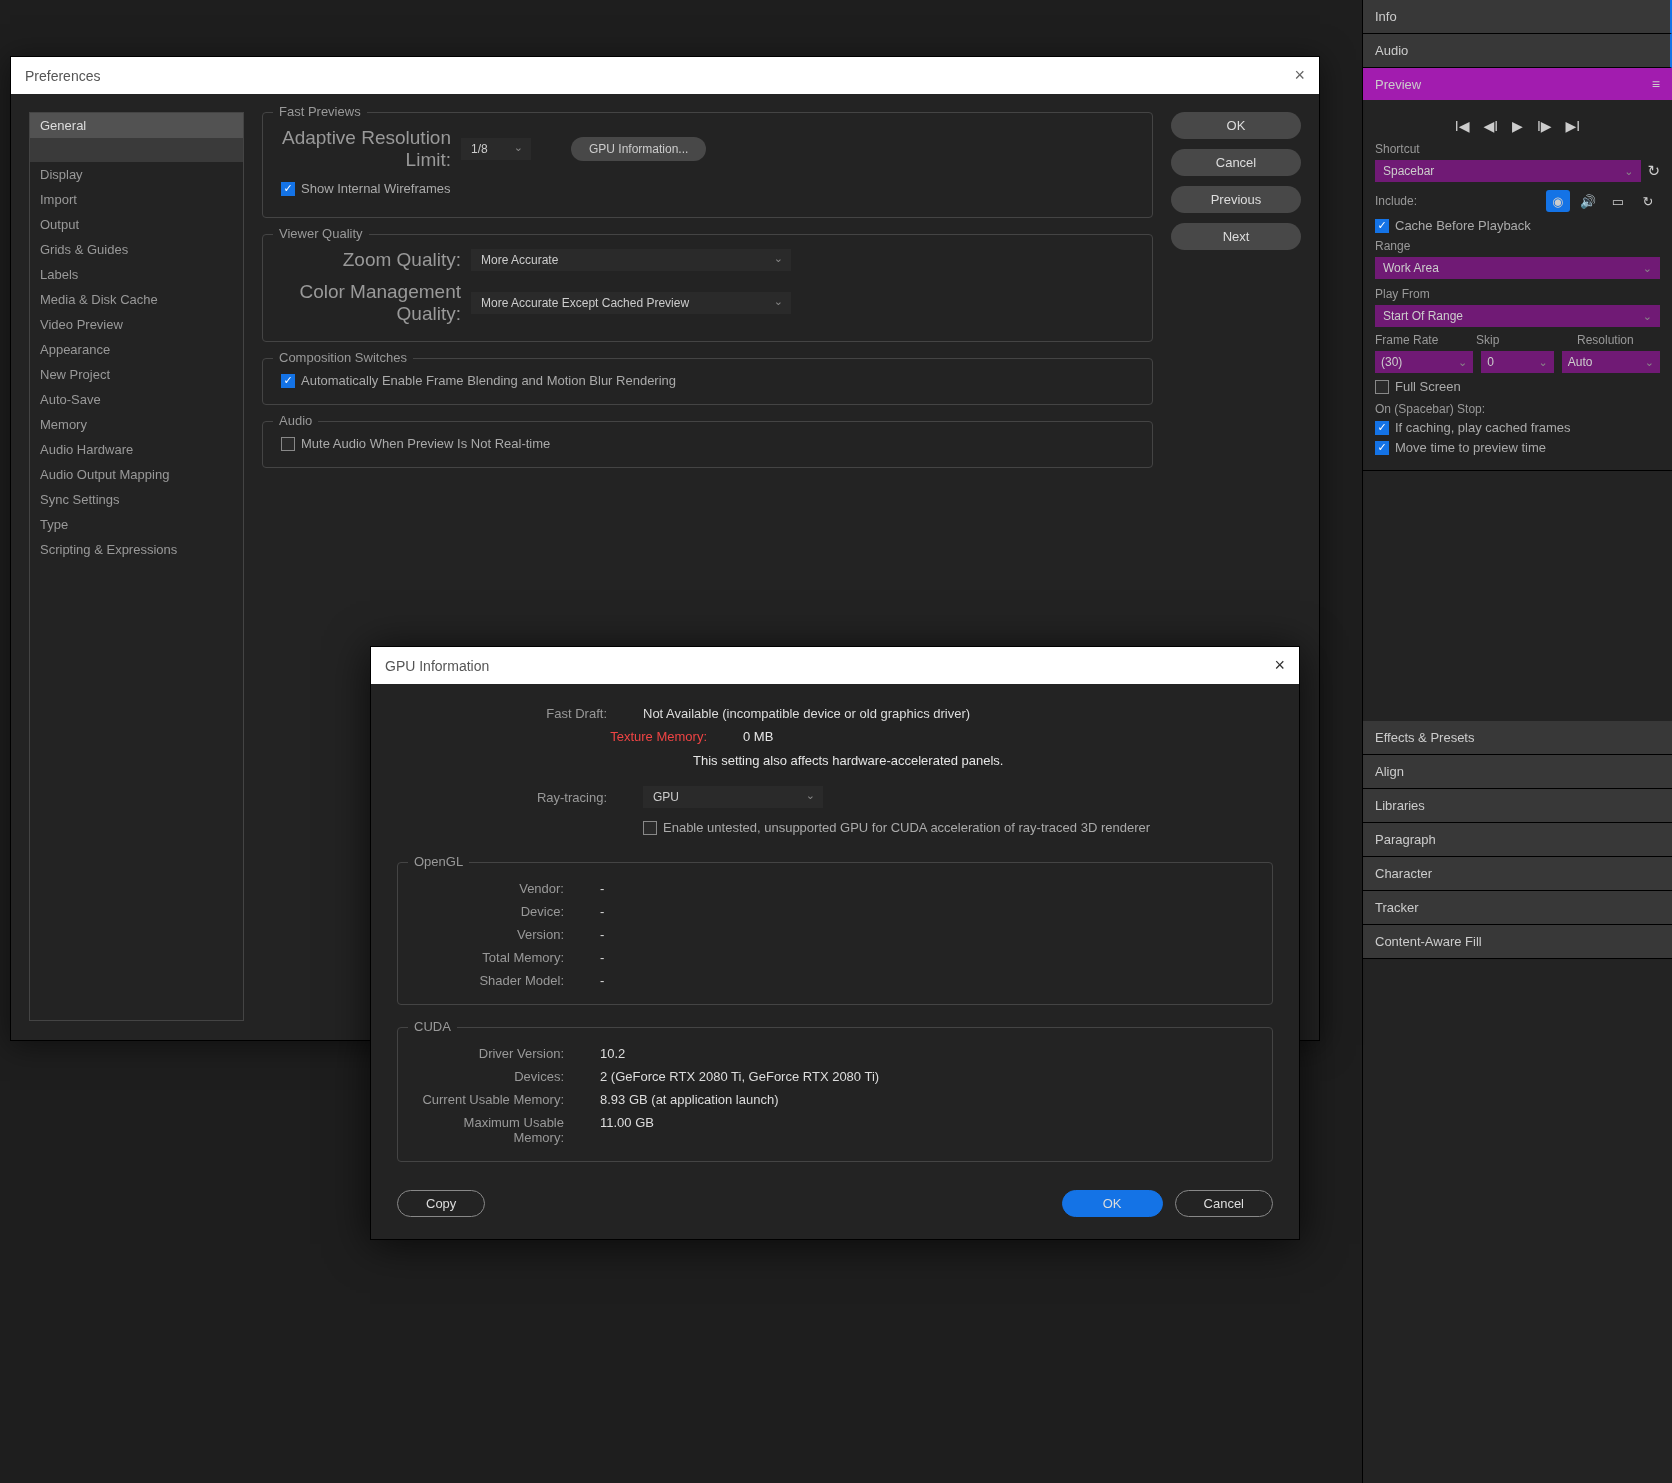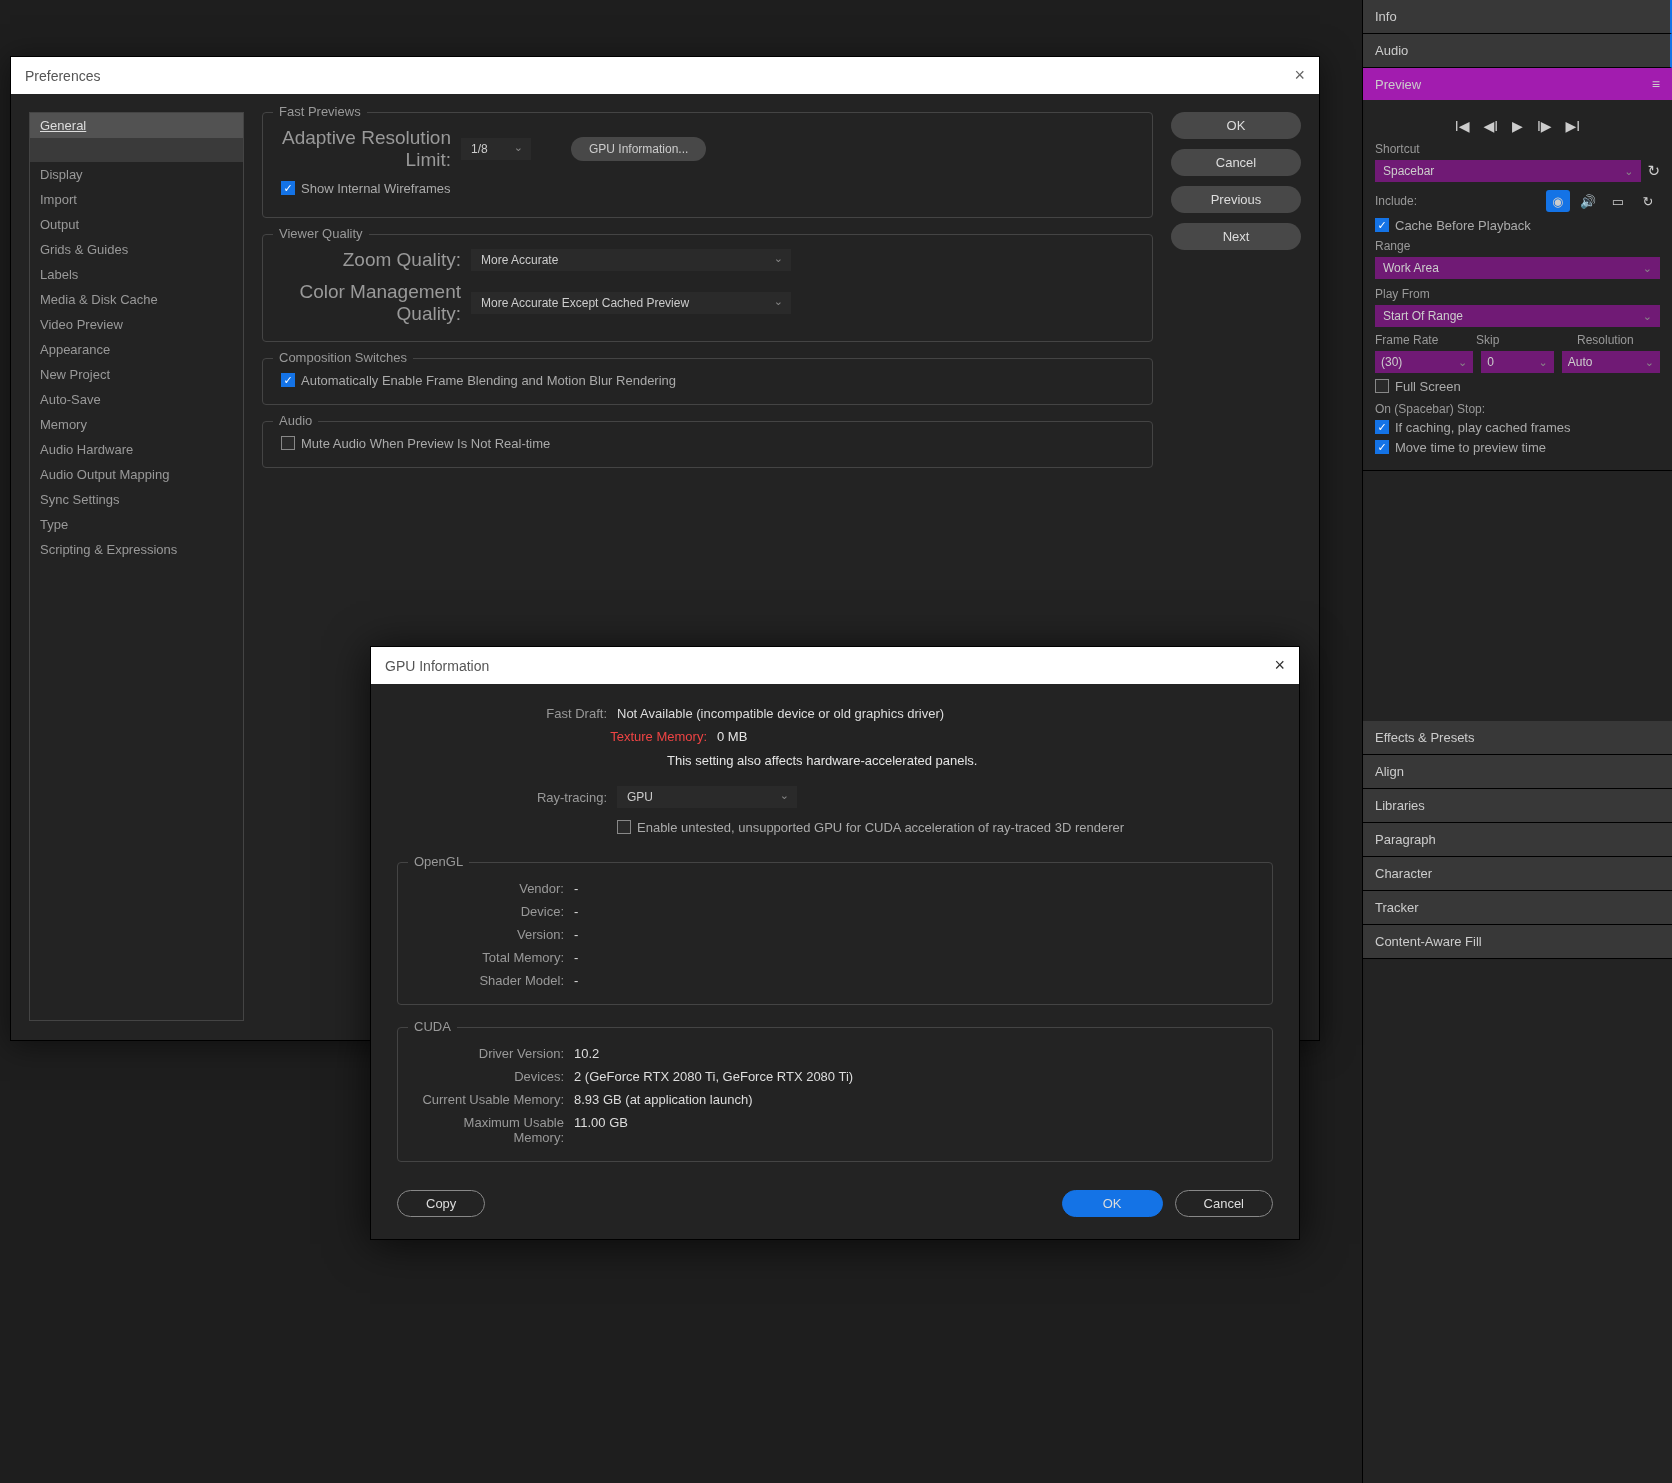--- a/index.html
+++ b/index.html
@@ -13,53 +13,53 @@
 .panel-label { color: #999; font-size: 12px; margin-bottom: 4px; display: block; }
 .dropdown { background: #701a75; border: none; color: #ccc; padding: 4px 8px; font-size: 12px; display: flex; justify-content: space-between; align-items: center; width: 100%; }
 .dropdown.narrow { width: auto; padding: 4px 6px; }
 .chevron-down::after { content: "⌄"; font-size: 11px; color: #888; margin-left: 4px; }
 .preview-controls { display: flex; justify-content: center; gap: 14px; padding: 8px 0; }
 .prev-btn { color: #ccc; cursor: pointer; font-size: 14px; }
 .row { display: flex; align-items: center; gap: 6px; margin-bottom: 6px; }
 .icon-row { display: flex; gap: 6px; }
 .icon-box { width: 24px; height: 22px; display: flex; align-items: center; justify-content: center; font-size: 13px; color: #ccc; }
 .icon-box.active { background: #1473e6; border-radius: 3px; }
-.checkbox-row { display: flex; align-items: flex-start; gap: 6px; margin-bottom: 5px; }
+.checkbox-row { display: flex; align-items: center; gap: 6px; margin-bottom: 5px; }
 .checkbox { width: 14px; height: 14px; border: 1px solid #888; background: #2a2a2a; display: inline-flex; align-items: center; justify-content: center; flex-shrink: 0; }
 .checkbox.checked { background: #1473e6; border-color: #1473e6; }
 .checkbox.checked::after { content: "✓"; color: #fff; font-size: 11px; line-height: 1; }
 .three-col { display: flex; gap: 18px; margin-top: 6px; }
 .three-col > div { flex: 1; }
 .collapsed-panel { padding: 9px 12px; background: #383838; color: #ccc; font-size: 13px; border-bottom: 1px solid #000; cursor: pointer; }
 
 
 .prefs-dialog { position: absolute; left: 10px; top: 56px; width: 1310px; height: 985px; background: #232323; border: 1px solid #000; box-shadow: 0 4px 30px rgba(0,0,0,0.5); }
 .prefs-title { background: #fff; color: #555; padding: 8px 14px; font-size: 14px; display: flex; justify-content: space-between; align-items: center; }
 .prefs-body { display: flex; padding: 18px; gap: 18px; height: calc(100% - 38px); }
 .prefs-sidebar { width: 215px; border: 1px solid #444; background: #232323; }
 .prefs-item { padding: 5px 10px; color: #999; cursor: pointer; font-size: 13px; }
-.prefs-item.selected { background: #525252; color: #ddd; text-decoration: underline; }
+.prefs-item.selected { background: #525252; color: #ddd; }
 .prefs-item.highlighted { background: #3a3a3a; }
 .prefs-main { flex: 1; }
 .prefs-buttons { width: 130px; display: flex; flex-direction: column; gap: 10px; }
 .btn { background: #484848; border: none; color: #ddd; padding: 6px 0; border-radius: 14px; font-size: 13px; text-align: center; cursor: pointer; }
 .fieldset { border: 1px solid #444; border-radius: 4px; padding: 14px 18px 16px; margin-bottom: 16px; position: relative; }
 .legend { position: absolute; top: -9px; left: 10px; background: #232323; padding: 0 6px; color: #999; font-size: 13px; }
 .form-row { display: flex; align-items: center; gap: 10px; margin-bottom: 10px; }
 .form-label { text-align: right; color: #999; font-size: 19px; }
 .select-box { background: #2a2a2a; border: none; color: #ccc; padding: 4px 24px 4px 10px; font-size: 12px; position: relative; min-width: 70px; }
 .select-box::after { content: "⌄"; position: absolute; right: 8px; top: 3px; color: #888; font-size: 11px; }
 .select-box.wide { min-width: 320px; }
 .pill-btn { background: #484848; border: none; color: #ccc; padding: 5px 18px; border-radius: 14px; font-size: 12px; cursor: pointer; }
 
 
 .gpu-dialog { position: absolute; left: 370px; top: 646px; width: 930px; background: #232323; border: 1px solid #000; box-shadow: 0 4px 40px rgba(0,0,0,0.7); z-index: 10; }
 .gpu-title { background: #fff; color: #555; padding: 8px 14px; font-size: 14px; display: flex; justify-content: space-between; align-items: center; }
 .gpu-body { padding: 22px 26px; }
-.info-row { display: flex; margin-bottom: 8px; font-size: 13px; }
+.info-row { display: flex; margin-bottom: 8px; font-size: 13px; gap: 26px; }
 .info-label { width: 220px; text-align: right; color: #999; padding-right: 10px; flex-shrink: 0; }
 .info-val { color: #ddd; }
 .info-val.dim { color: #e5e5e5; }
 .gpu-fieldset { border: 1px solid #444; border-radius: 4px; padding: 18px 16px 16px; margin-bottom: 18px; position: relative; margin-top: 22px; }
 .gpu-legend { position: absolute; top: -9px; left: 10px; background: #232323; padding: 0 6px; color: #999; font-size: 13px; }
 .gpu-buttons { display: flex; justify-content: space-between; align-items: center; padding-top: 10px; }
 .gpu-btn { border: 1px solid #888; background: transparent; color: #ddd; padding: 5px 28px; border-radius: 14px; font-size: 13px; cursor: pointer; }
 .gpu-btn.primary { background: #1473e6; border-color: #1473e6; }
 .close-x { color: #666; font-size: 18px; cursor: pointer; font-weight: 300; }
 .reset-icon { color: #ccc; font-size: 15px; cursor: pointer; }

